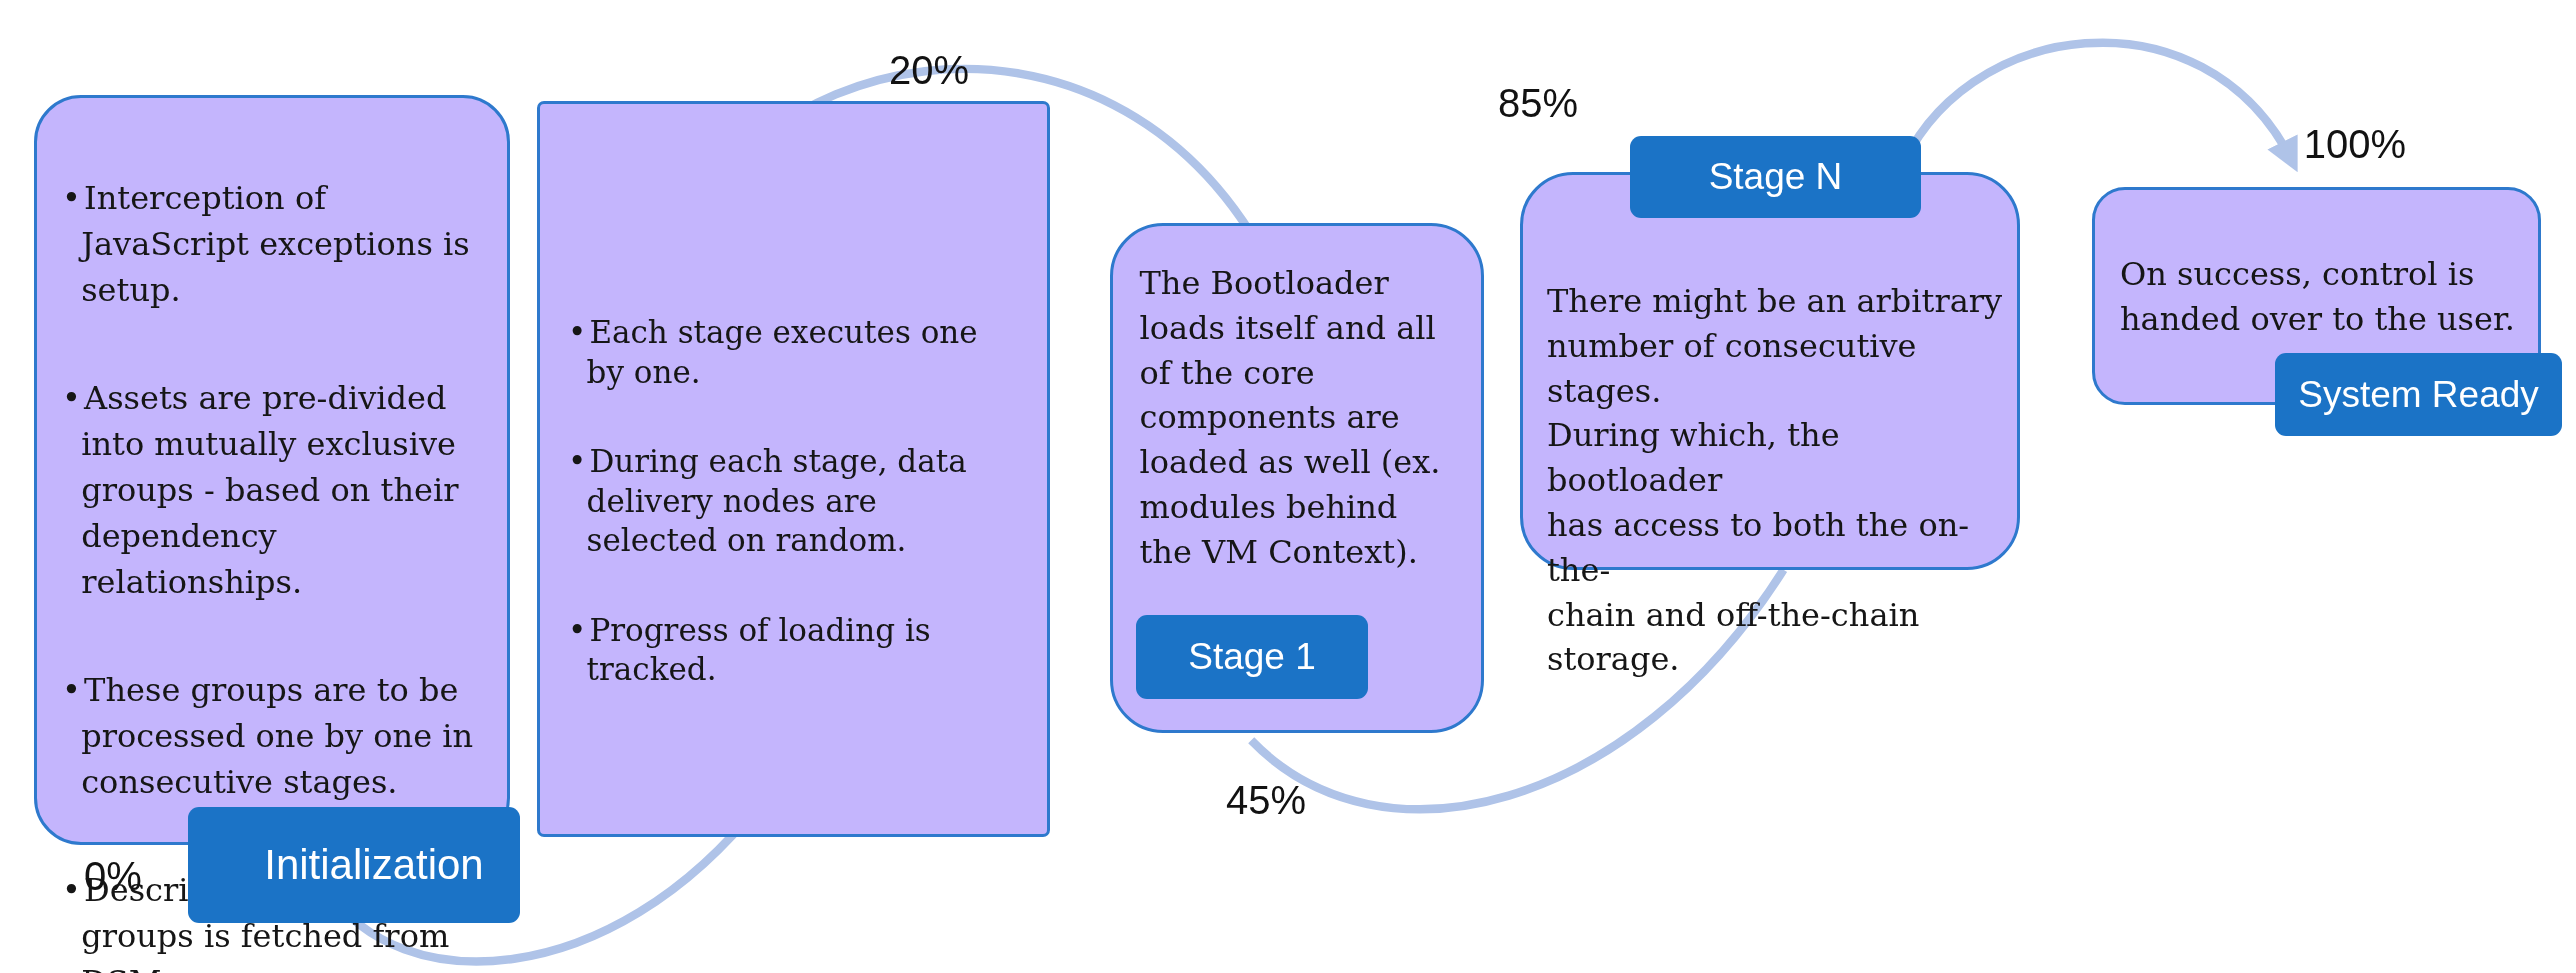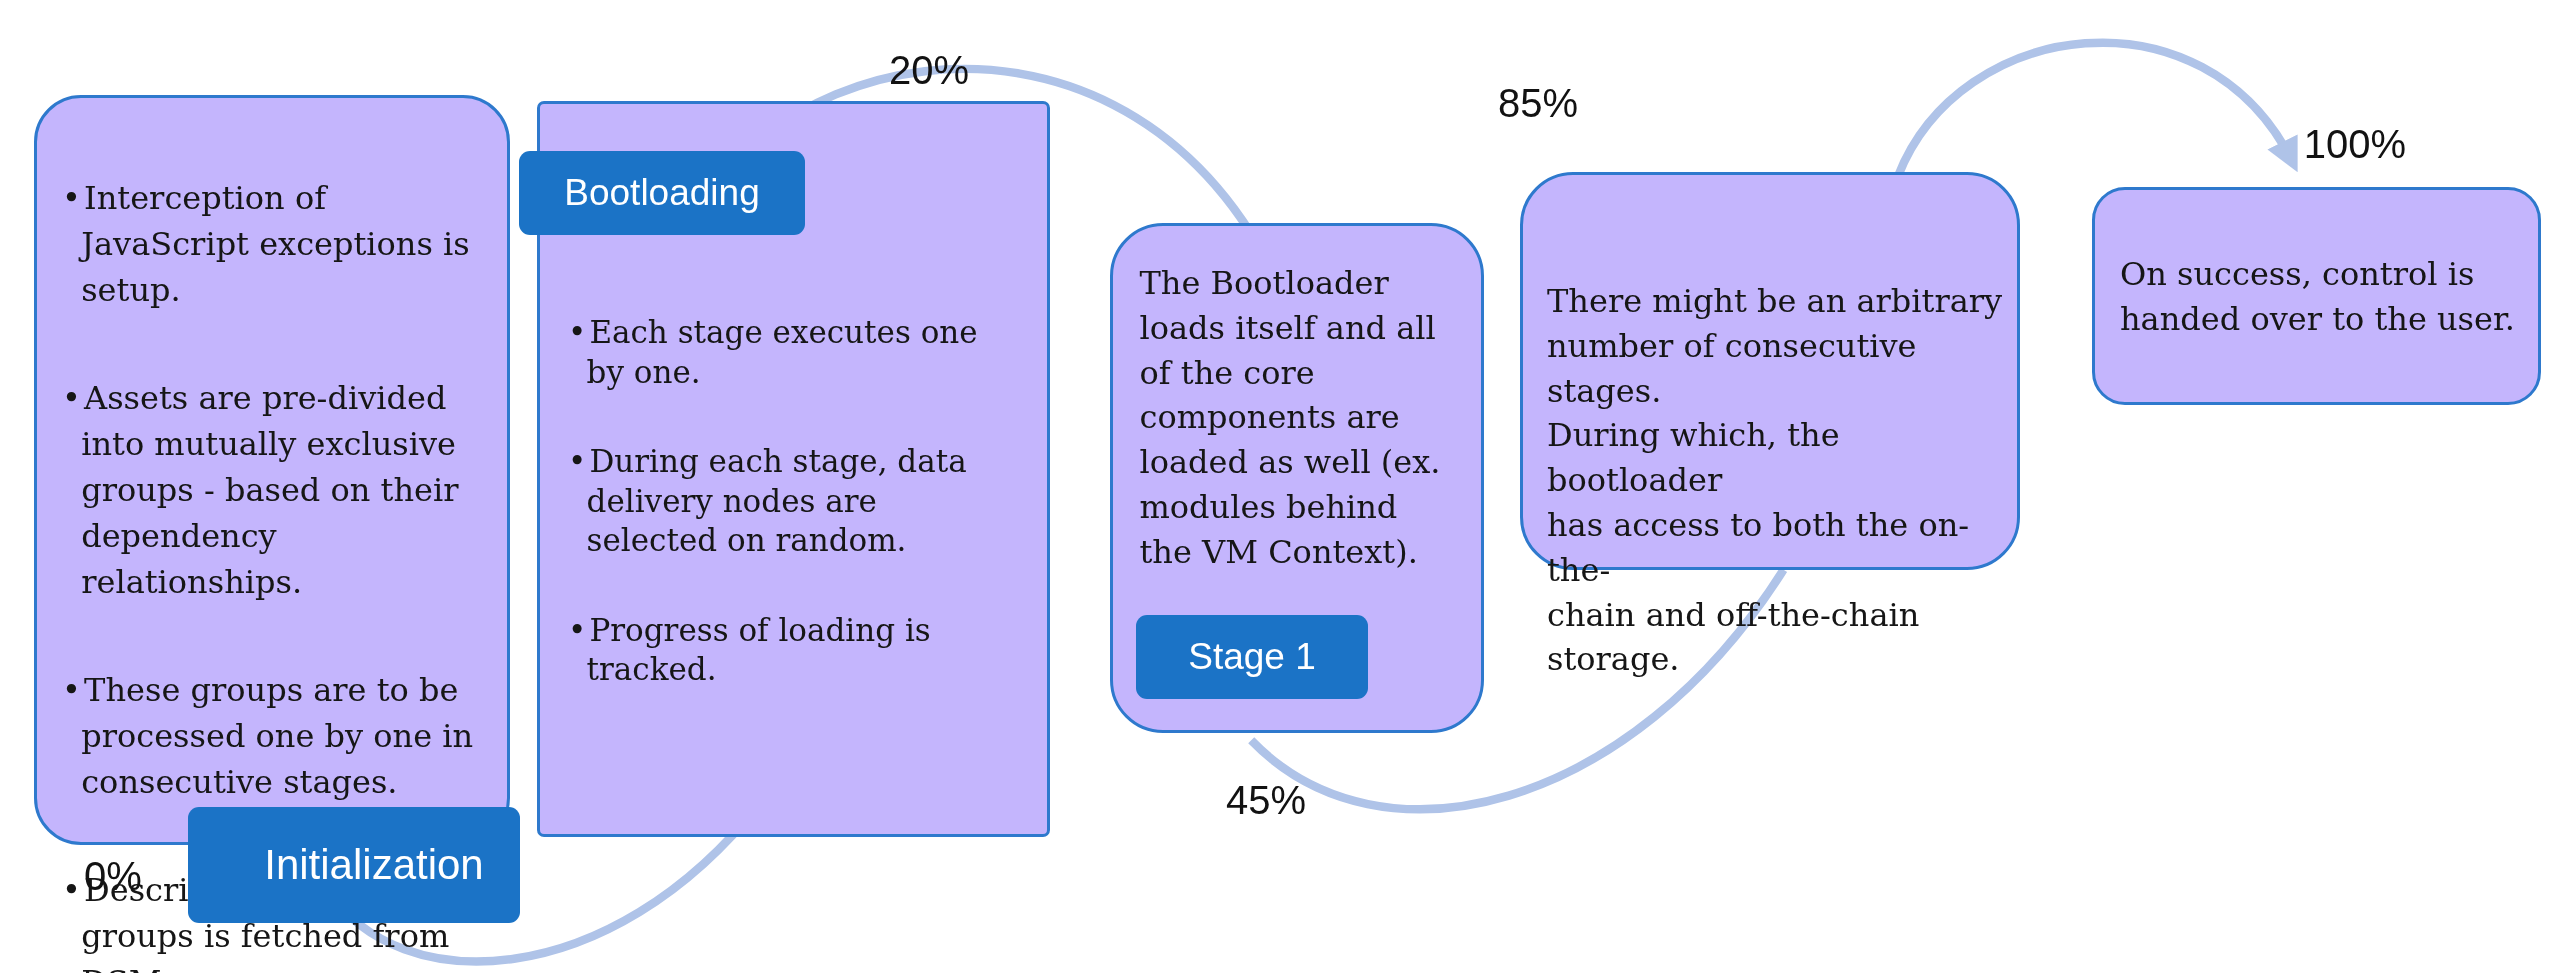--- a/index.html
+++ b/index.html
@@ -140,22 +140,23 @@
 chain and off-the-chain
 storage.</p>
   </div>
 
   <div class="panel p5">
     <p class="desc d5">On success, control is
 handed over to the user.</p>
   </div>
 
   <div class="badge b1">Initialization</div>
-  <div class="badge b2">Bootloading</div>
   <div class="badge b3">Stage 1</div>
+  <div class="badge b4">Stage N</div>
+  <div class="badge b5">System Ready</div>
 
   <div class="pct pc1">0%</div>
   <div class="pct pc2">20%</div>
   <div class="pct pc3">45%</div>
   <div class="pct pc4">85%</div>
   <div class="pct pc5">100%</div>
 
 </div>
 
 

